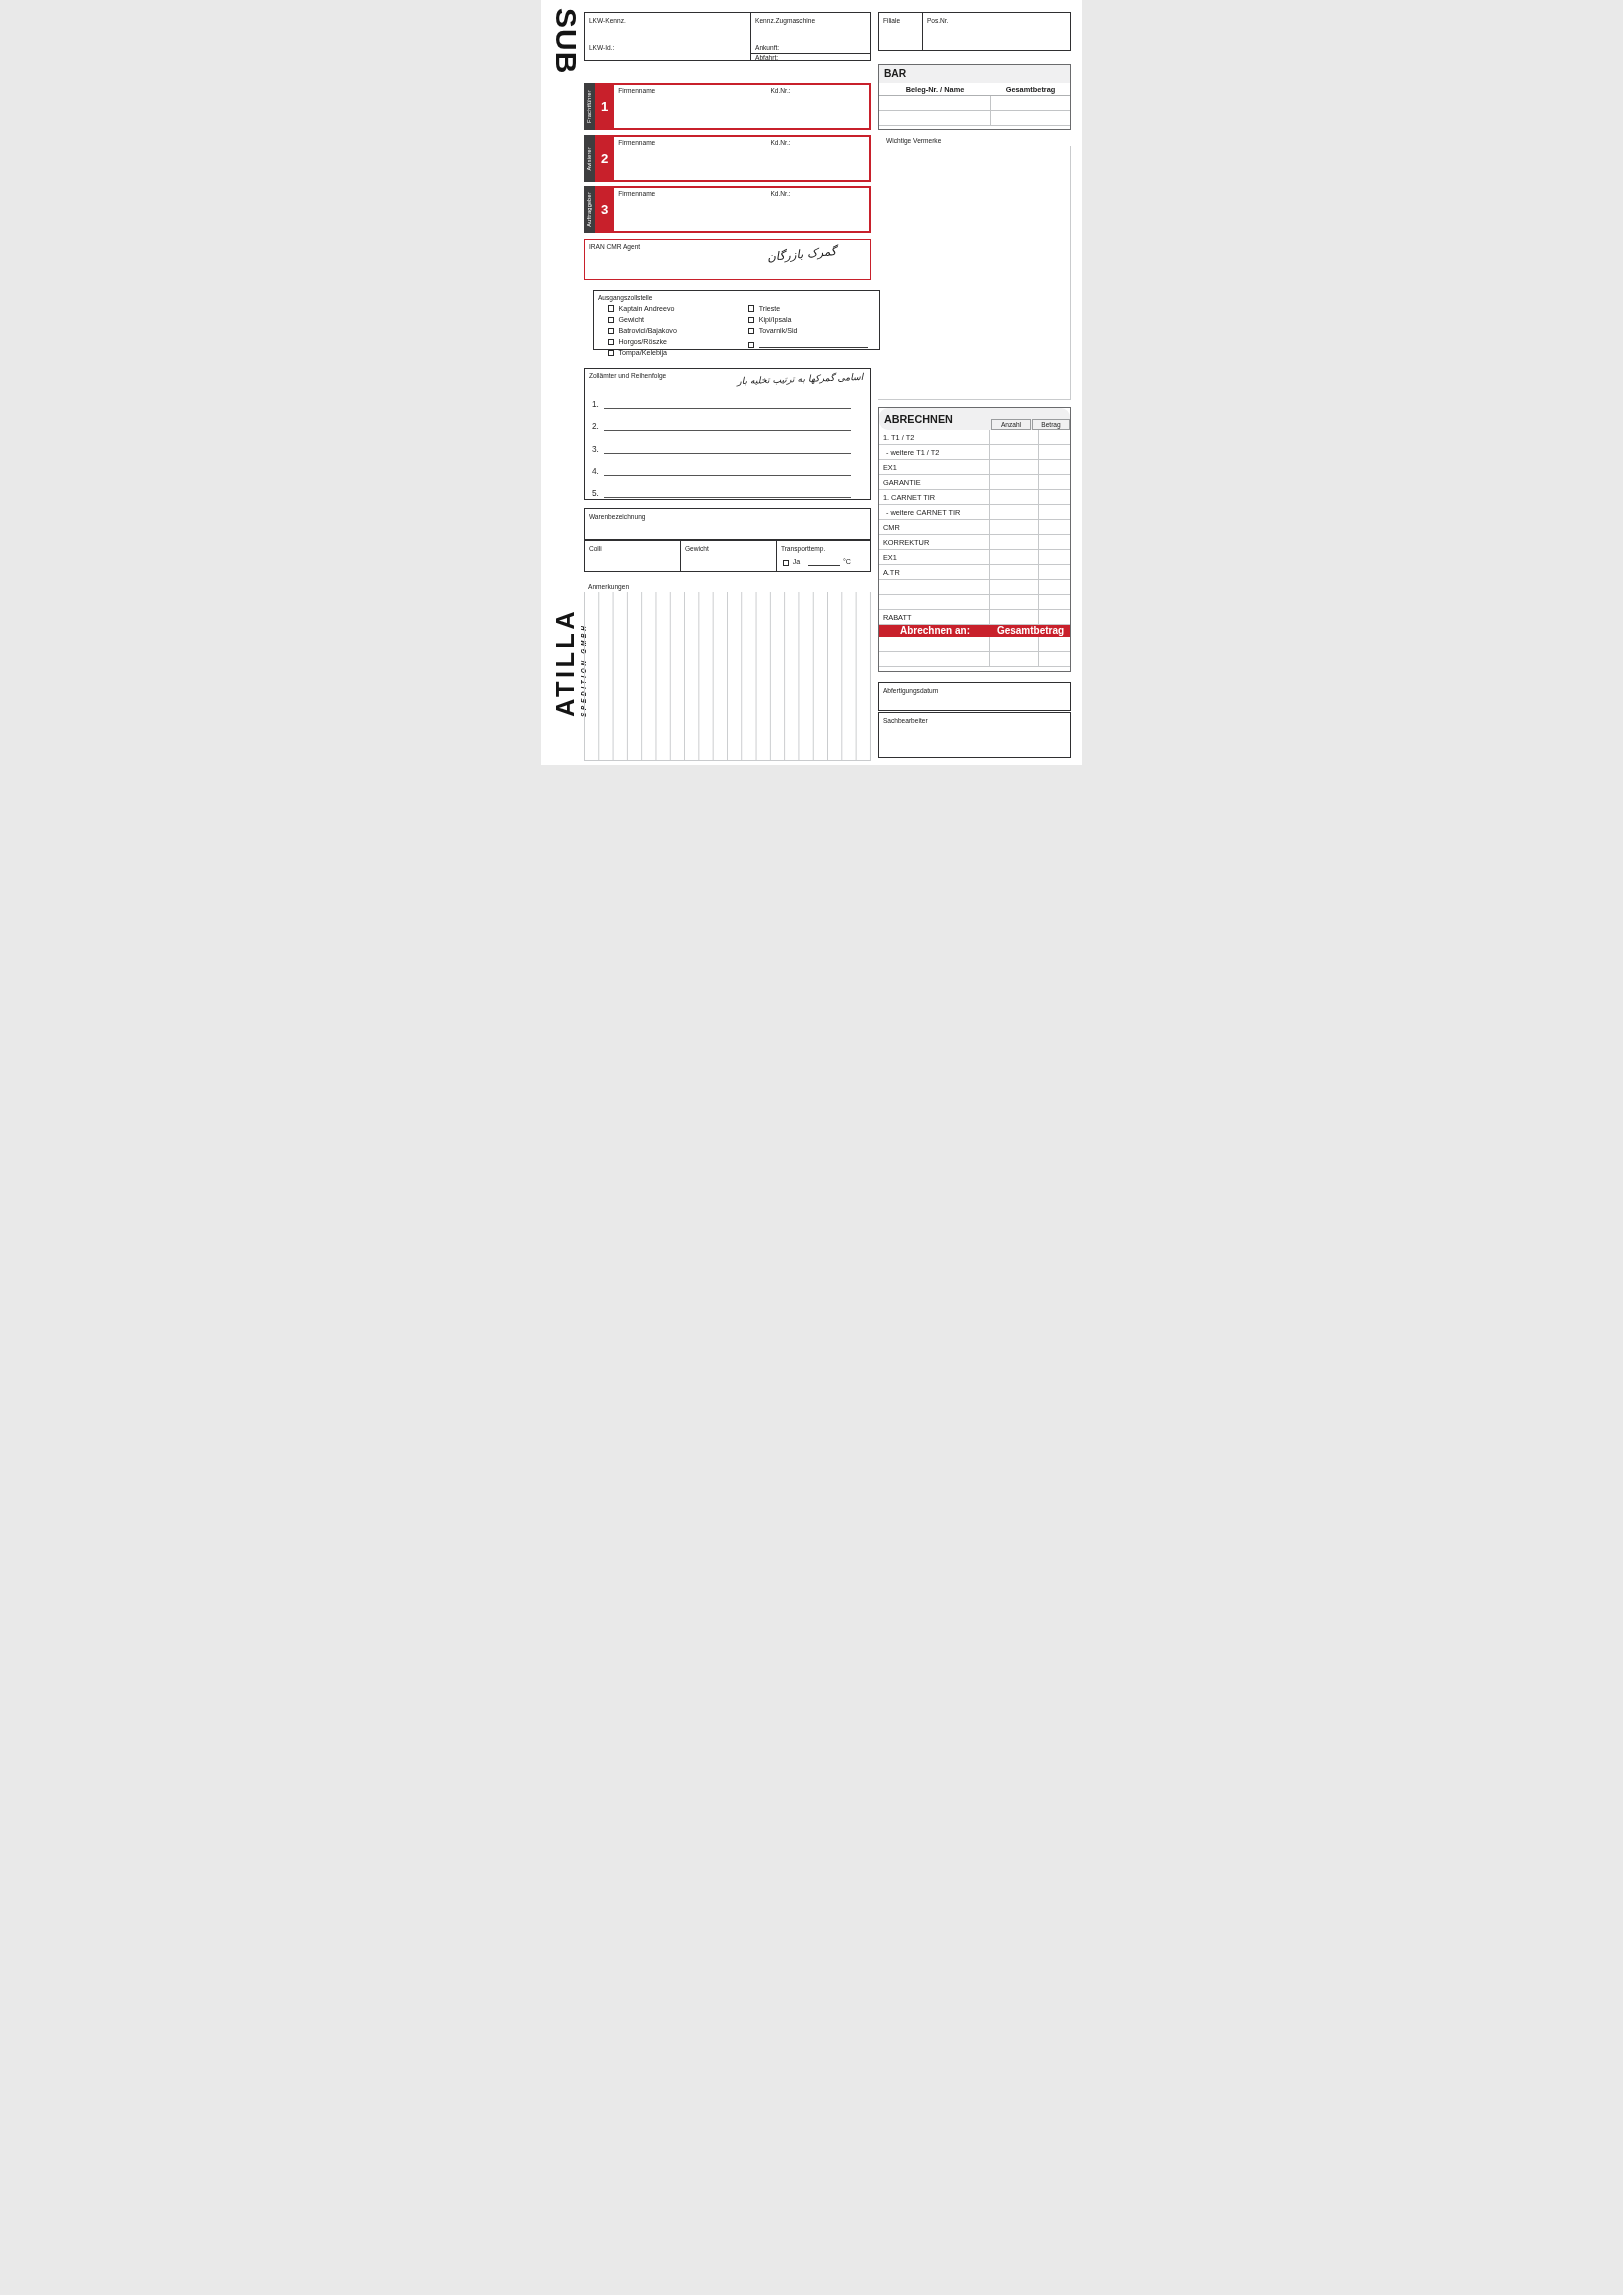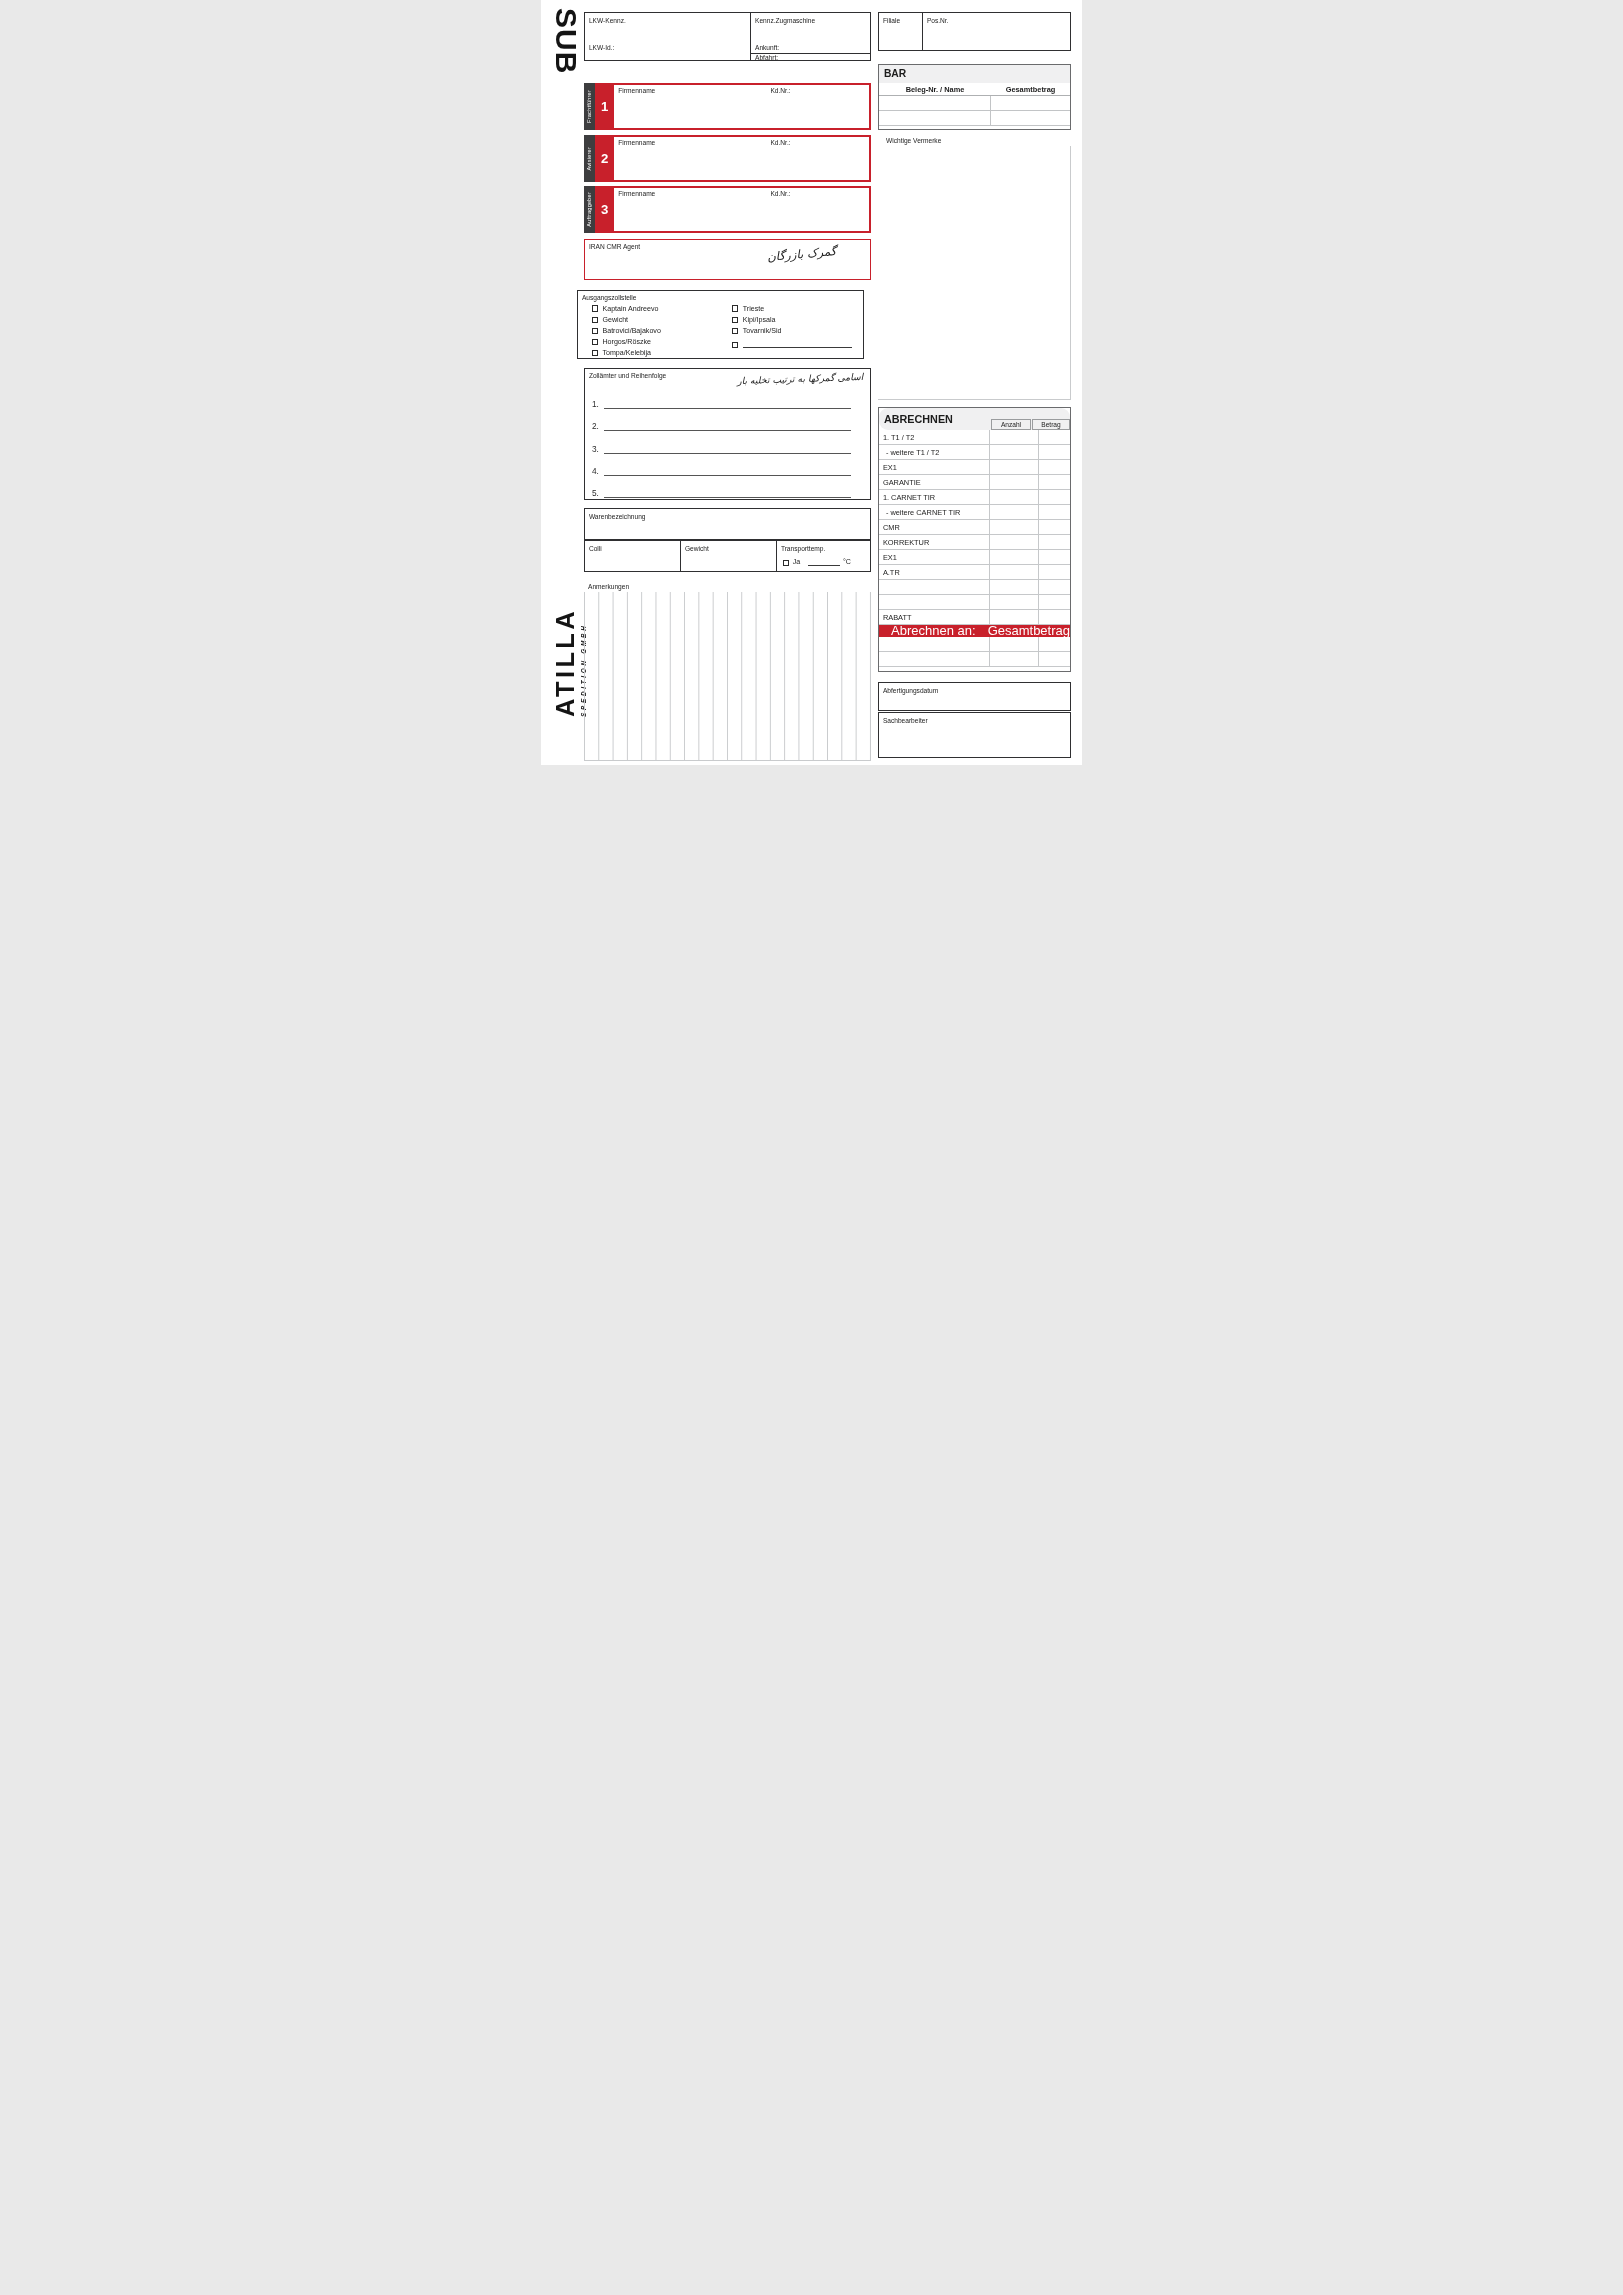--- a/index.html
+++ b/index.html
@@ -46,21 +46,21 @@
   .handwriting { font-style:italic; color:#222; font-family:"DejaVu Sans", sans-serif; }
 
   
   .grid { border-right:0.5px solid #c9cbcd; border-bottom:0.5px solid #c9cbcd;
           background-image:linear-gradient(to right,#c9cbcd 0.5px,transparent 0.5px),
                            linear-gradient(to bottom,#c9cbcd 0.5px,transparent 0.5px); }
   .vermerke-grid { position:absolute; left:337px; top:146px; width:193px; height:254px; background-size:14px 14px; }
   .anm-grid { position:absolute; left:43px; top:592px; width:287px; height:169px; background-size:14.3px 14px; }
 
   
-  .zollstelle-box { position:absolute; left:36px; top:290px; width:287px; height:69px; border:0.7px solid #2f2f31; }
+  .zollstelle-box { position:absolute; left:52px; top:290px; width:287px; height:60px; border:0.7px solid #2f2f31; }
   .cb-col { position:absolute; top:14.2px; }
   .cb-item { display:flex; align-items:center; font-size:7.1px; height:6.9px; margin-bottom:4.2px; }
   .cb { display:inline-block; width:6.4px; height:6.4px; border:0.7px solid #2b2b2b; background:#fff; margin-right:4.4px; flex:none; }
 
   
   .zollaemter-box { position:absolute; left:43px; top:368px; width:287px; height:132px; border:0.7px solid #2f2f31; }
   .zline { position:absolute; left:6.9px; right:18.6px; display:flex; align-items:flex-end; height:11.8px; }
   .znum { font-size:8.3px; color:#2b2b2b; margin-right:4.9px; }
   .zfill { flex:1; border-bottom:0.7px solid #555; height:100%; }
 
@@ -77,21 +77,21 @@
   .abr-head { height:22px; background:#f0f0f1; position:relative; flex:none;border-radius:9px; }
   .abr-title { position:absolute; left:4.9px; top:4.9px; font-weight:bold; font-size:10.8px; }
   .abr-hcell { position:absolute; height:10.8px; bottom:0; border:0.5px solid #9a9c9e; background:#f0f0f1;
                font-size:6.6px; display:flex; align-items:center; justify-content:center; }
   .abr-row { height:15px; flex:none; display:flex; border-bottom:0.5px solid #c6c8ca; font-size:7.4px;gap:16px; }
   .abr-label { width:112px; padding:2.9px 0 0 3.9px; white-space:nowrap; }
   .abr-row.indent .abr-label { padding-left:6.9px; }
   .abr-cell { border-left:0.5px solid #c6c8ca; }
   .abr-cell.a { width:40px; }
   .abr-cell.b { width:38px; }
-  .abr-redbar { height:11.8px; background:#c8202b; color:#fff; font-weight:normal; display:flex; align-items:center; font-size:13px; flex:none; }
+  .abr-redbar { height:11.8px; background:#c8202b; color:#fff; font-weight:bold; display:flex; align-items:center; font-size:10px; flex:none; }
   .abr-redbar .l { width:112px; text-align:center; }
   .abr-redbar .r { flex:1; text-align:center; }
 
   
   .abf-box { position:absolute; left:337px; top:682px; width:193px; height:28.5px; border:0.7px solid #2f2f31; padding:2.5px 3.9px; }
   .sach-box { position:absolute; left:337px; top:712px; width:193px; height:46px; border:0.7px solid #2f2f31; padding:2.5px 3.9px; }
 </style>
 </head>
 <body>
 

